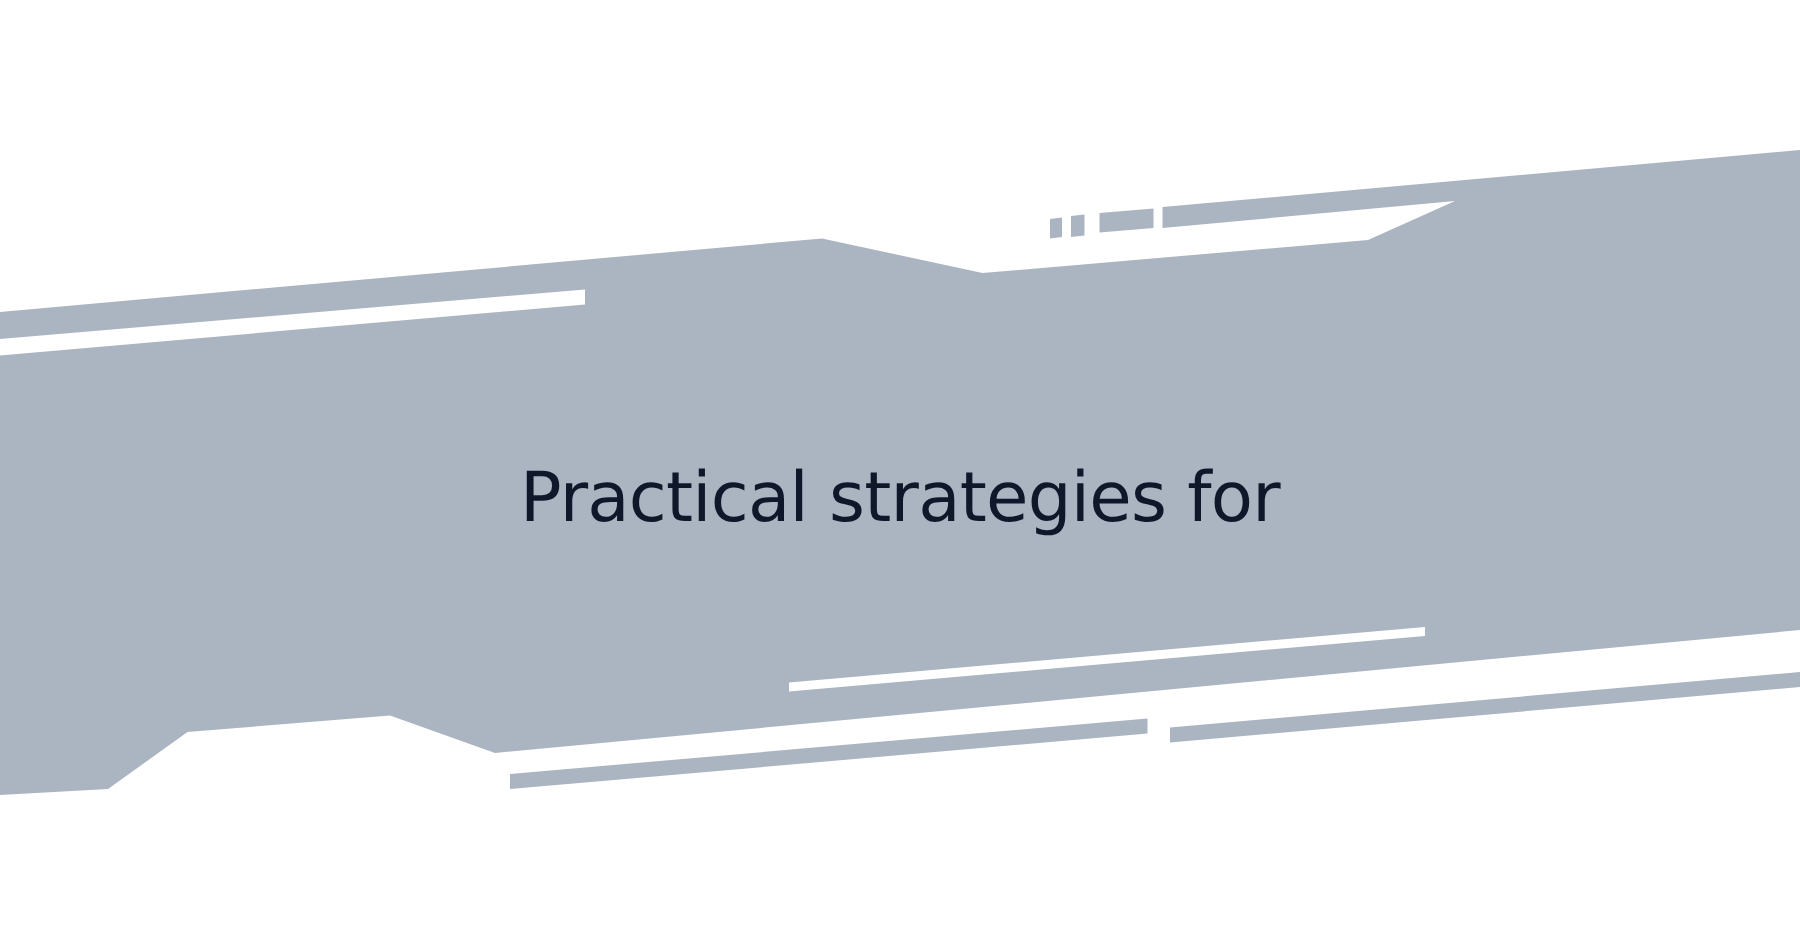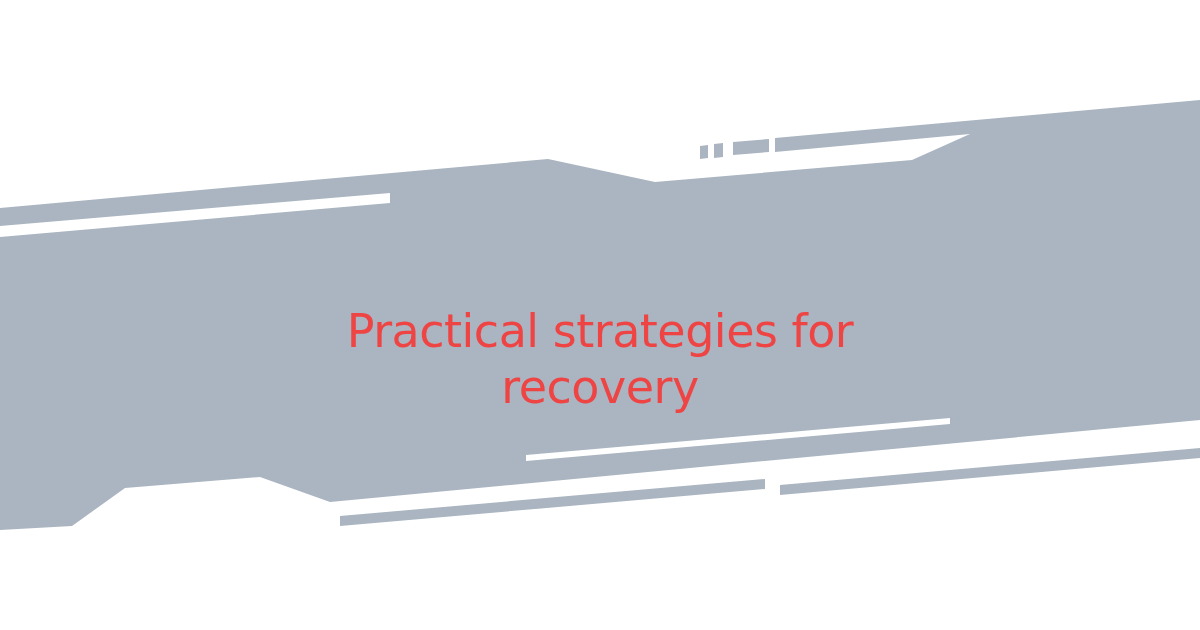--- a/index.html
+++ b/index.html
@@ -24,21 +24,21 @@
     .title {
       position: absolute;
       left: 0;
       top: 272px;
       width: 1200px;
       text-align: center;
       font-family: "DejaVu Sans", sans-serif;
       font-size: 46px;
       line-height: 56px;
       font-weight: 500;
-      color: #ef4444;
+      color: #0f172a;
       letter-spacing: -0.5px;
     }
     .title span {
       display: block;
     }
   </style>
 </head>
 <body>
 
 <div class="canvas">
@@ -53,15 +53,14 @@
     <polygon fill="#aab5c1" points="700,146 708,145 708,158 700,159"></polygon>
     <polygon fill="#aab5c1" points="714,144 723,143 723,157 714,158"></polygon>
     <polygon fill="#aab5c1" points="733,142 769,139 769,152 733,155"></polygon>
 
     <polygon fill="#aab5c1" points="340,516 765,479 765,489 340,526"></polygon>
     <polygon fill="#aab5c1" points="780,485 1200,448 1200,458 780,495"></polygon>
   </svg>
 
   <h1 class="title">
     <span>Practical strategies for</span>
-    <span>recovery</span>
   </h1>
 </div>
 
 </body></html>

